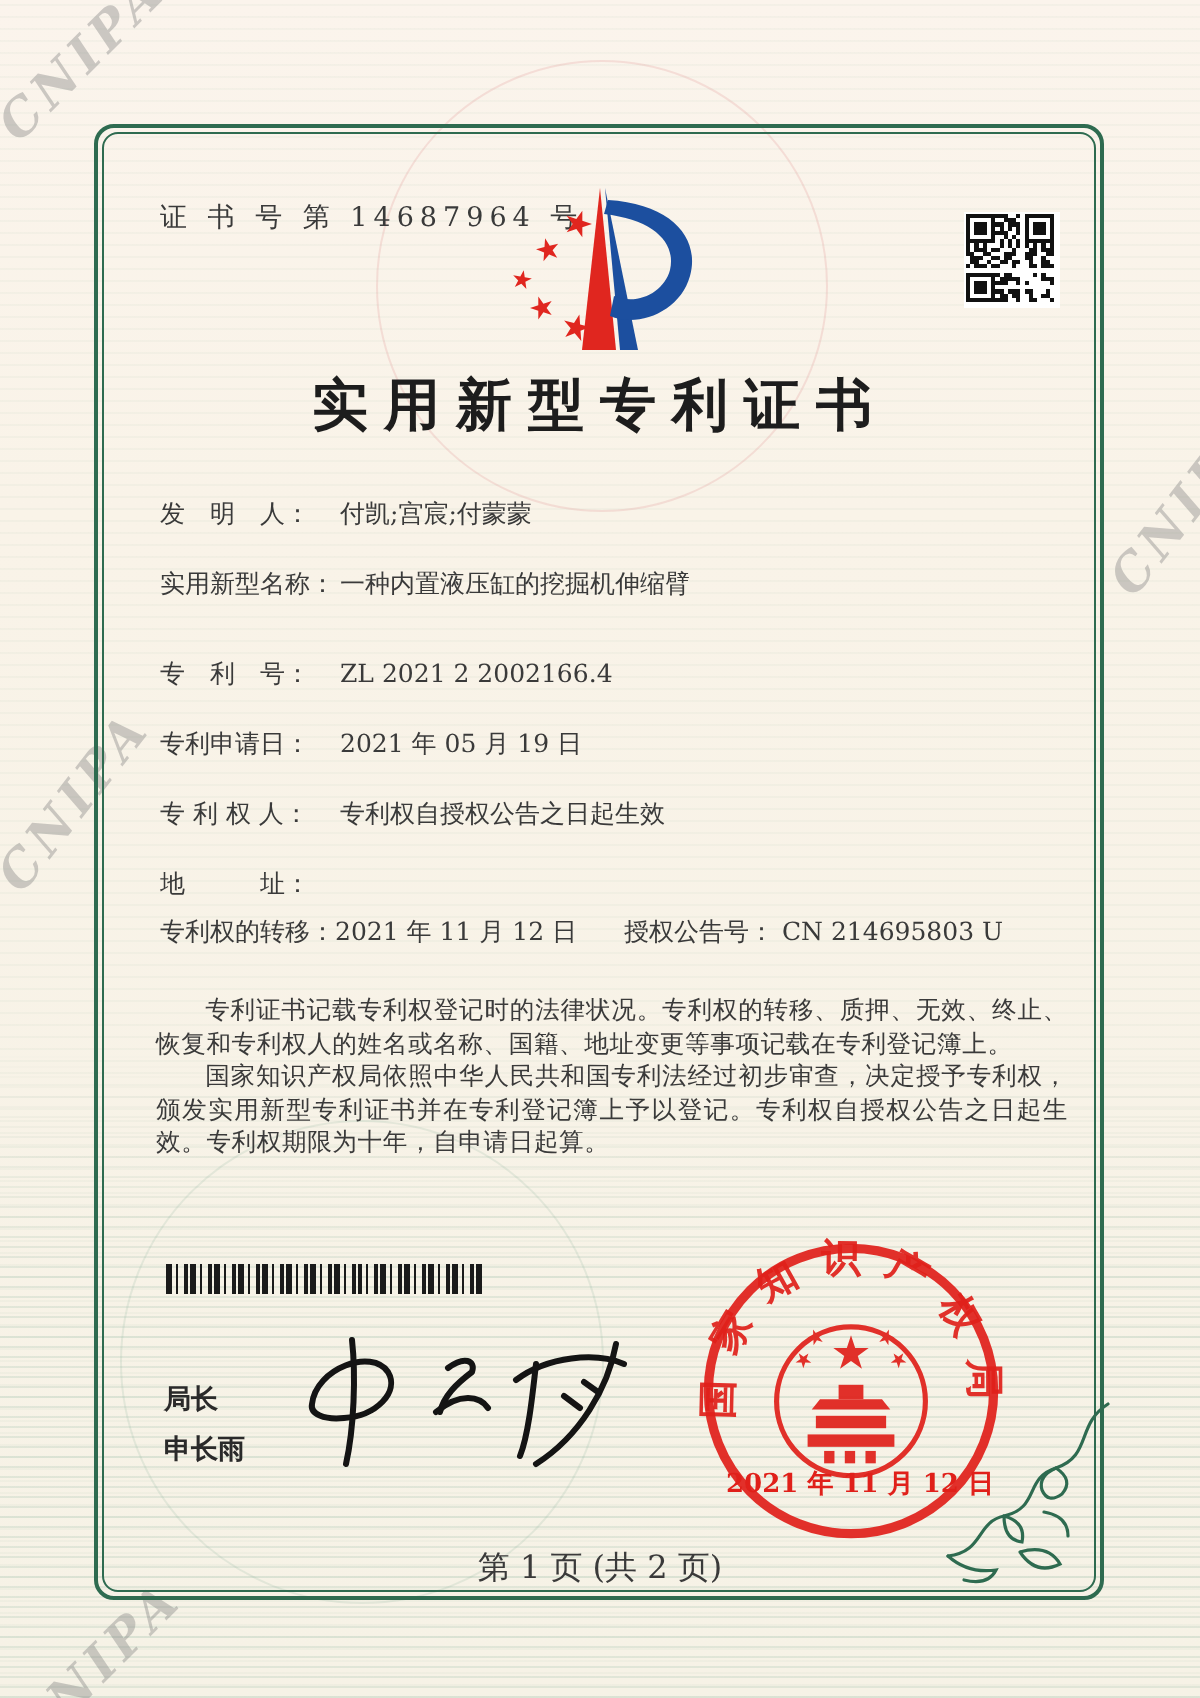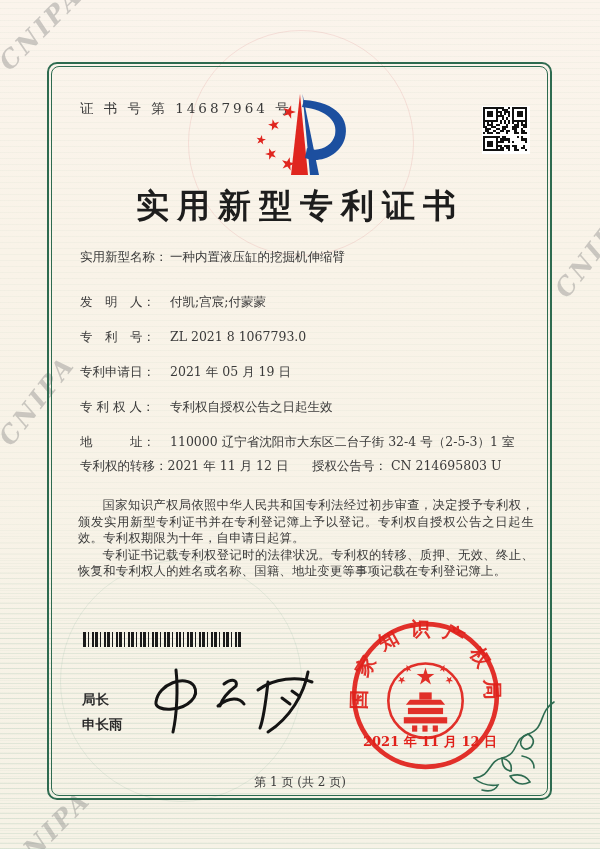--- a/index.html
+++ b/index.html
@@ -19,21 +19,21 @@
   .wm{position:absolute;font-family:"DejaVu Serif","Liberation Serif",serif;font-style:italic;font-weight:bold;
     font-size:25px;letter-spacing:3px;color:rgba(125,125,125,.38);white-space:nowrap;pointer-events:none;}
   
   .frame{position:absolute;left:47px;top:62px;width:501px;height:734px;
     border:2px solid var(--border_green,#2e6b50);border-radius:10px;}
   .frame-inner{position:absolute;inset:2px;border:1px solid var(--border_green,#2e6b50);border-radius:8px;}
   .cert-no{position:absolute;left:80px;top:100px;font-size:13.5px;letter-spacing:3px;color:#3a3a3a;}
   .logo{position:absolute;left:245px;top:94px;width:110px;height:84px;}
   .qr{position:absolute;left:482px;top:106px;width:46px;height:46px;background:#fff;padding:1px;}
   .title{position:absolute;left:0;right:0;top:184px;text-align:center;
-    font-size:33px;font-weight:bold;letter-spacing:8px;color:#1d1d1d;}
+    font-size:28px;font-weight:bold;letter-spacing:8px;color:#1d1d1d;}
   .fields{position:absolute;left:80px;right:70px;top:247px;font-size:12.5px;line-height:20px;color:#3a3a3a;}
   .frow{display:flex;margin-bottom:15px;}
   .frow.first{margin-bottom:25px;}
   .frow.addr{margin-bottom:4px;}
   .flabel{flex:0 0 90px;white-space:nowrap;}
   .fvalue{flex:1;}
   .grant-left{flex:0 0 232px;display:flex;}
   .paras{position:absolute;left:78px;right:66px;top:497px;font-size:12.3px;line-height:16.5px;
     text-align:justify;color:#3a3a3a;letter-spacing:.3px;}
   .paras p{margin:0;text-indent:2em;}
@@ -41,21 +41,21 @@
   .barcode span{display:block;height:100%;}
   .director{position:absolute;left:82px;top:687px;font-family:"Liberation Sans","DejaVu Sans",sans-serif;
     font-weight:bold;font-size:13.5px;color:#2a2a2a;line-height:25px;}
   .signature{position:absolute;left:140px;top:666px;width:195px;height:70px;}
   .seal{position:absolute;left:348px;top:618px;width:155px;height:155px;}
   .sr{stroke:var(--seal_red,#e0201a);}
   .sf{fill:var(--seal_red,#e0201a);}
   .sealtext{fill:var(--seal_red,#e0201a);font-family:"DejaVu Serif","Liberation Serif",serif;font-weight:bold;}
   .seal-date{position:absolute;left:355px;top:733px;width:150px;text-align:center;
     color:var(--seal_red,#e0201a);font-weight:bold;font-size:13px;white-space:nowrap;}
-  .page-no{position:absolute;left:0;right:0;top:774px;text-align:center;font-size:12px;color:#3a3a3a;}
+  .page-no{position:absolute;left:0;right:0;top:774px;text-align:center;font-size:16px;color:#3a3a3a;}
   .footer-note{position:absolute;left:0;right:0;top:808px;text-align:center;font-size:12.5px;
     letter-spacing:2px;color:#333;}
   .flourish{position:absolute;left:462px;top:698px;width:95px;height:105px;}
   .fl{stroke:var(--border_green,#2e6b50);fill:none;stroke-width:1.6;stroke-linecap:round;}
   .sig{stroke:#141414;fill:none;stroke-width:3;stroke-linecap:round;stroke-linejoin:round;}
   .lr{fill:var(--logo_red,#e0261f);} .lb{fill:var(--logo_blue,#1c4f9f);}
 </style>
 </head>
 <body>
 
@@ -333,59 +333,58 @@
         <rect x="12" y="20" width="1" height="1" fill="#111"></rect>
         <rect x="15" y="20" width="1" height="1" fill="#111"></rect>
         <rect x="16" y="20" width="1" height="1" fill="#111"></rect>
         <rect x="20" y="20" width="1" height="1" fill="#111"></rect>
       </svg>
   </div>
 
   <div class="title">实用新型专利证书</div>
 
   <div class="fields">
+    <div class="frow">
+      <span class="flabel">发　明　人：</span>
+      <span class="fvalue">付凯;宫宸;付蒙蒙</span>
+    </div>
     <div class="frow first">
       <span class="flabel">实用新型名称：</span>
       <span class="fvalue">一种内置液压缸的挖掘机伸缩臂</span>
     </div>
     <div class="frow">
-      <span class="flabel">发　明　人：</span>
-      <span class="fvalue">付凯;宫宸;付蒙蒙</span>
-    </div>
-    <div class="frow">
       <span class="flabel">专　利　号：</span>
-      <span class="fvalue">ZL 2021 8 1067793.0</span>
+      <span class="fvalue">ZL 2021 2 2002166.4</span>
     </div>
     <div class="frow">
       <span class="flabel">专利申请日：</span>
       <span class="fvalue">2021 年 05 月 19 日</span>
     </div>
     <div class="frow">
       <span class="flabel">专 利 权 人：</span>
       <span class="fvalue">专利权自授权公告之日起生效</span>
     </div>
     <div class="frow addr">
       <span class="flabel">地　　　址：</span>
-      <span class="fvalue">110000 辽宁省沈阳市大东区二台子街 32-4 号（2-5-3）1 室</span>
     </div>
     <div class="frow">
       <span class="grant-left">
         <span>专利权的转移：</span>
         <span>2021 年 11 月 12 日</span>
       </span>
       <span>
         <span>授权公告号：</span>
         <span>CN 214695803 U</span>
       </span>
     </div>
   </div>
 
   <div class="paras">
+    <p>专利证书记载专利权登记时的法律状况。专利权的转移、质押、无效、终止、恢复和专利权人的姓名或名称、国籍、地址变更等事项记载在专利登记簿上。</p>
     <p>国家知识产权局依照中华人民共和国专利法经过初步审查，决定授予专利权，颁发实用新型专利证书并在专利登记簿上予以登记。专利权自授权公告之日起生效。专利权期限为十年，自申请日起算。</p>
-    <p>专利证书记载专利权登记时的法律状况。专利权的转移、质押、无效、终止、恢复和专利权人的姓名或名称、国籍、地址变更等事项记载在专利登记簿上。</p>
   </div>
 
   <div class="barcode" id="barcode">
       <span style="width: 3px; background: rgb(26, 26, 26);"></span>
       <span style="width: 2px; background: transparent;"></span>
       <span style="width: 1px; background: rgb(26, 26, 26);"></span>
       <span style="width: 3px; background: transparent;"></span>
       <span style="width: 2px; background: rgb(26, 26, 26);"></span>
       <span style="width: 1px; background: transparent;"></span>
       <span style="width: 3px; background: rgb(26, 26, 26);"></span>

